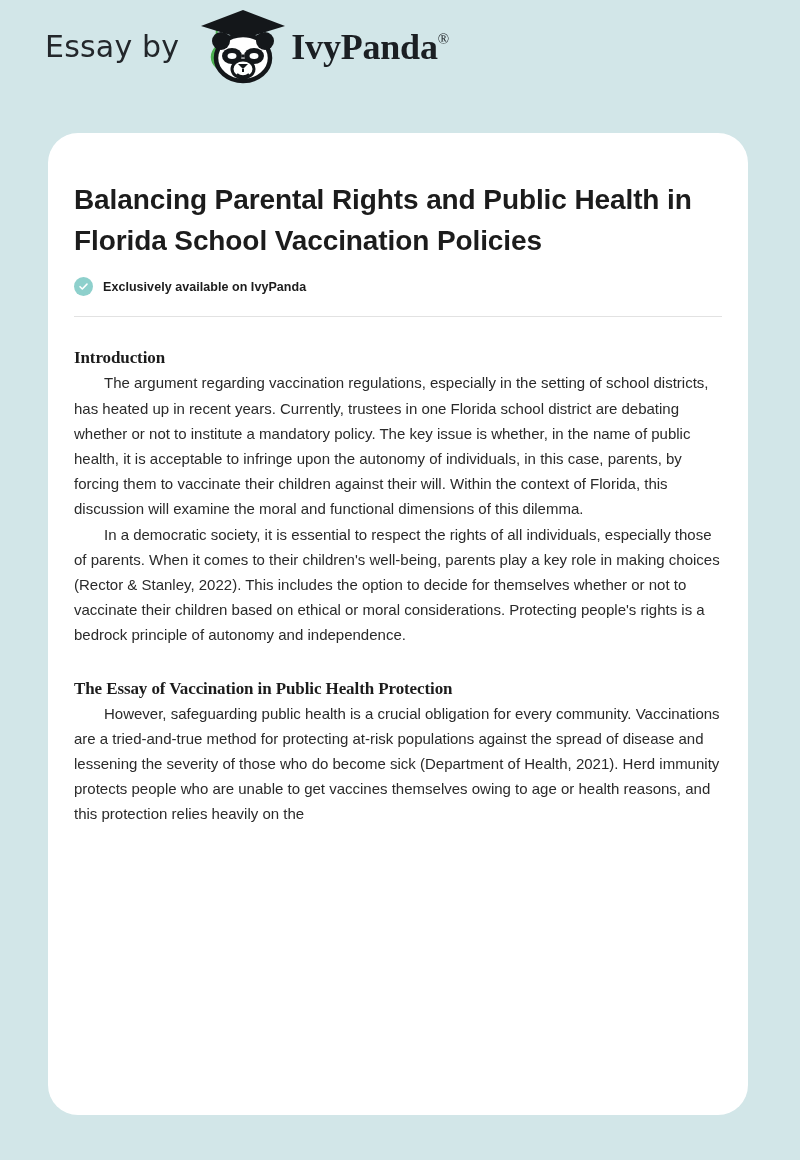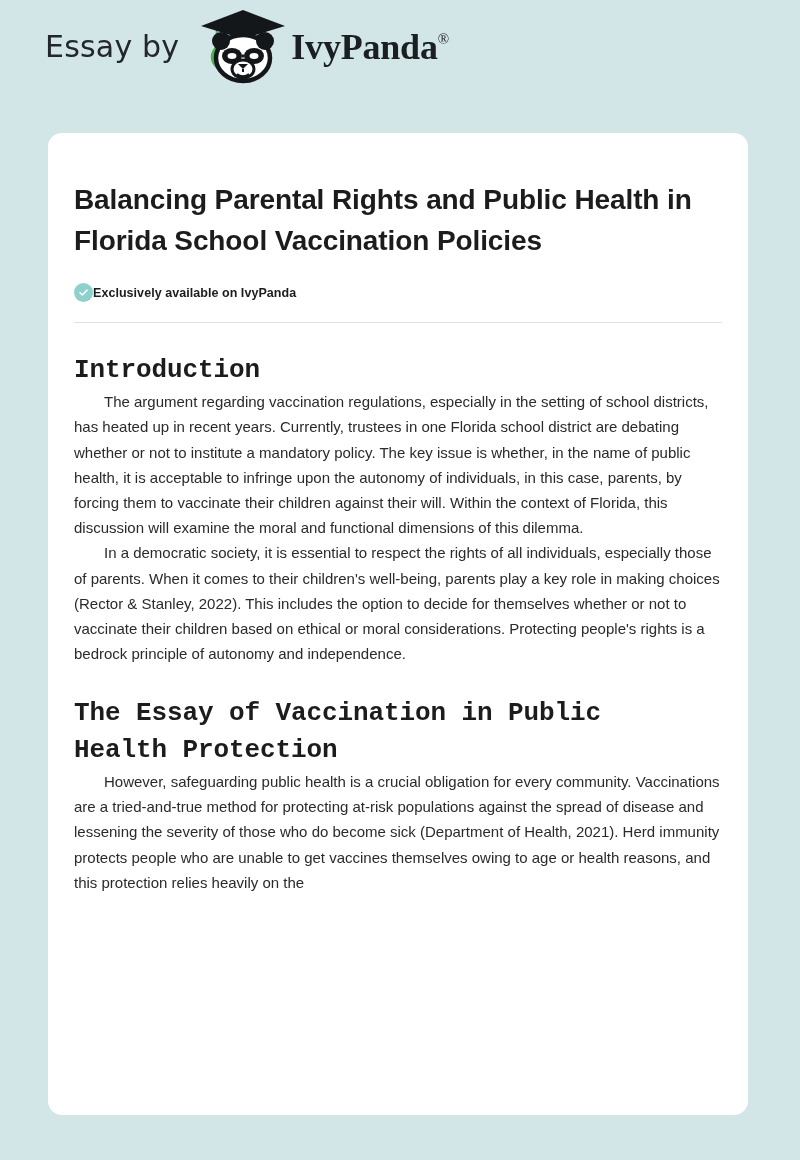--- a/index.html
+++ b/index.html
@@ -69,21 +69,21 @@
   }
 
   
   .doc-card {
     position: absolute;
     left: 48px;
     top: 133px;
     width: 700px;
     height: 982px;
     background: #ffffff;
-    border-radius: 14px;
+    border-radius: 30px;
     overflow: hidden;
     padding: 0 26px;
   }
 
   .doc-inner {
     padding: 46px 0 0 0;
   }
 
   .doc-title {
     font-family: "Liberation Sans", sans-serif;
@@ -91,22 +91,22 @@
     font-weight: 700;
     line-height: 1.47;
     color: #1c1c1c;
     letter-spacing: -0.1px;
     max-width: 620px;
   }
 
   .exclusive-row {
     display: flex;
     align-items: center;
-    gap: 0;
-    margin-top: 22px;
+    gap: 10px;
+    margin-top: 16px;
   }
 
   .check-badge {
     width: 19px;
     height: 19px;
     border-radius: 50%;
     background: #8ed0cc;
     display: flex;
     align-items: center;
     justify-content: center;
@@ -123,22 +123,22 @@
   }
 
   .divider {
     height: 1px;
     background: #e2e2e2;
     margin-top: 20px;
     width: 648px;
   }
 
   .section-heading {
-    font-family: Liberation Mono, monospace;
-    font-size: 26px;
+    font-family: Liberation Serif, serif;
+    font-size: 17px;
     font-weight: 700;
     color: #1c1c1c;
     line-height: 1.42;
     letter-spacing: -0.1px;
     margin-top: 29px;
     max-width: 600px;
   }
 
   .body-paragraph {
     font-size: 15px;

